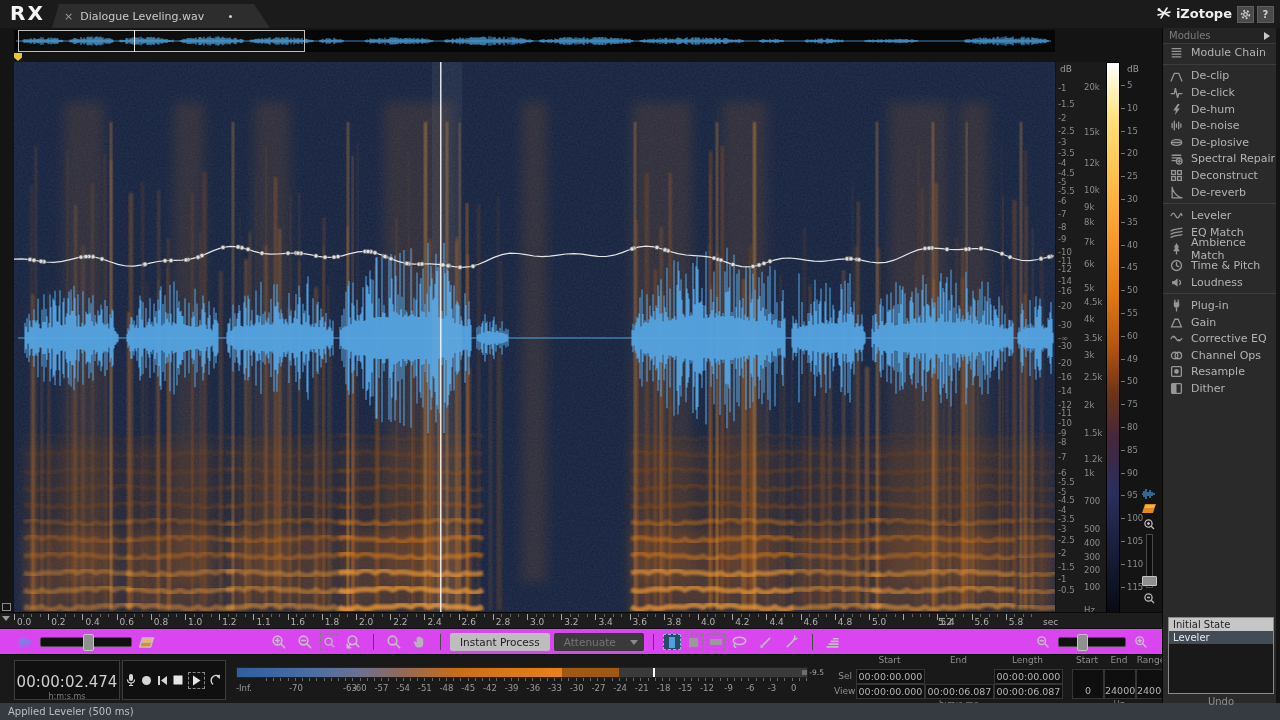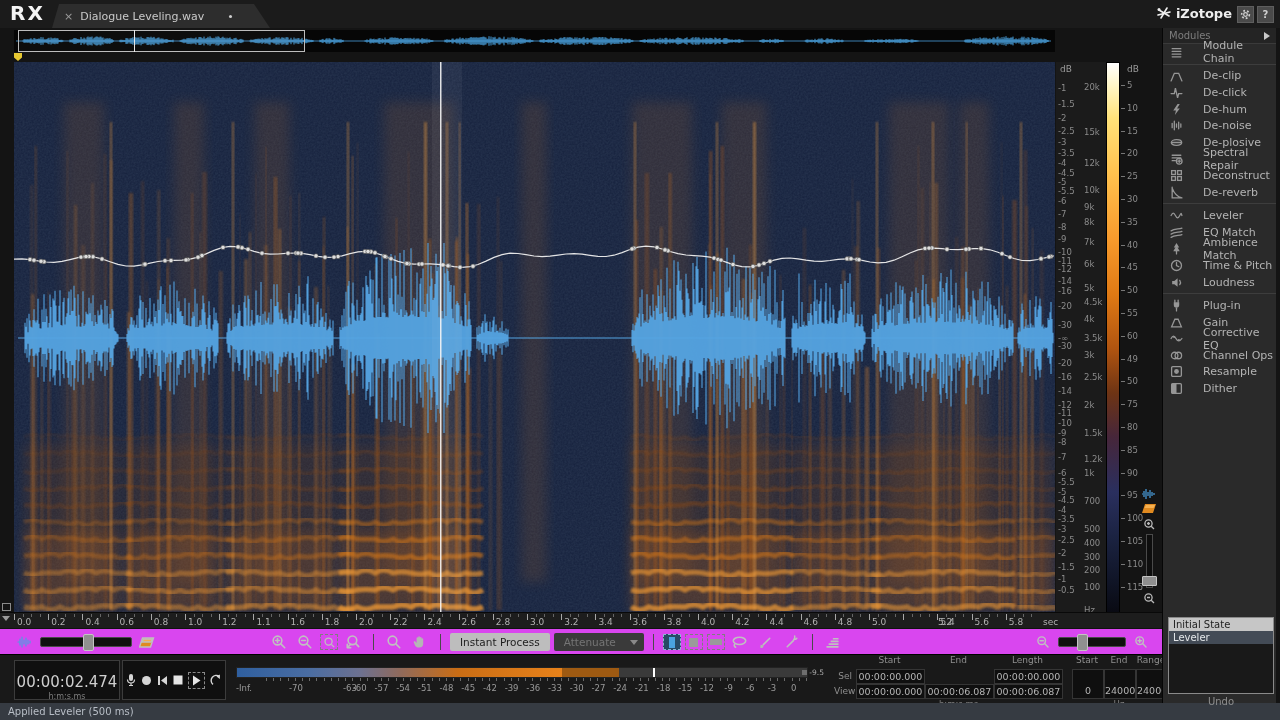--- a/index.html
+++ b/index.html
@@ -90,21 +90,21 @@
   #status-left{color:#b8bec6;font-size:10px;margin-left:8px;flex:1;}
   #status-right{display:flex;align-items:center;gap:8px;margin-right:6px;color:#c6cbd1;font-size:10px;}
   .st-sep{width:3px;height:10px;background:#58aadf;}
   
   #rpanel{left:1162px;top:28px;width:114px;height:675px;background:#2a2a2a;border-left:1px solid #060606;box-sizing:border-box;}
   #rp-header{position:relative;height:15px;background:#242424;border-bottom:1px solid #3a3a3a;
              display:flex;align-items:center;justify-content:space-between;padding:0 6px;}
   #rp-header .ph-lbl{color:#7d7d7d;font-size:10px;}
   #rp-header .ph-arrow{width:0;height:0;border-top:4px solid transparent;border-bottom:4px solid transparent;border-left:6px solid #c9c9c9;}
   #modules-list{position:relative;}
-  .mod-item{display:flex;align-items:center;gap:20px;height:16.6px;padding-left:7px;}
+  .mod-item{display:flex;align-items:center;gap:8px;height:16.6px;padding-left:7px;}
   .mod-item .mlbl{color:#b3b3b3;font-size:11px;}
   .mod-item svg{stroke:#969696;fill:none;stroke-width:1.2;stroke-linecap:round;flex:0 0 auto;}
   .mod-item svg .f{fill:#969696;stroke:none;}
   .mod-div{height:1px;background:#3d3d3d;margin:3px 0;}
   #undo-panel{position:absolute;left:5px;top:589px;width:106px;height:77px;background:#191919;border:1px solid #8a8a8a;box-sizing:border-box;}
   .undo-row{height:12px;font-size:10px;padding:1px 4px 0 4px;line-height:11px;}
   .undo-row.light{background:#c6c6c6;color:#1e1e1e;}
   .undo-row.sel{background:#434b56;color:#e4e7ea;}
   #undo-caption{position:absolute;left:0;top:668px;width:116px;text-align:center;color:#8f8f8f;font-size:10px;}
   

